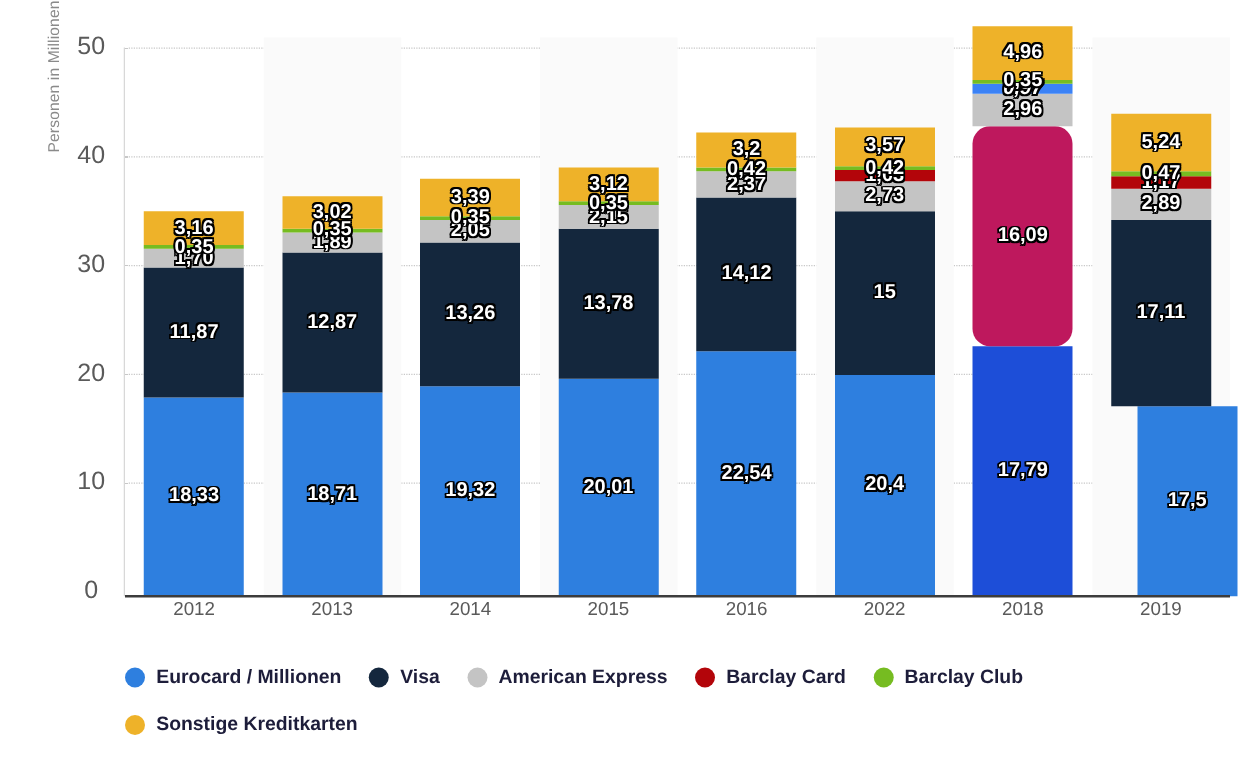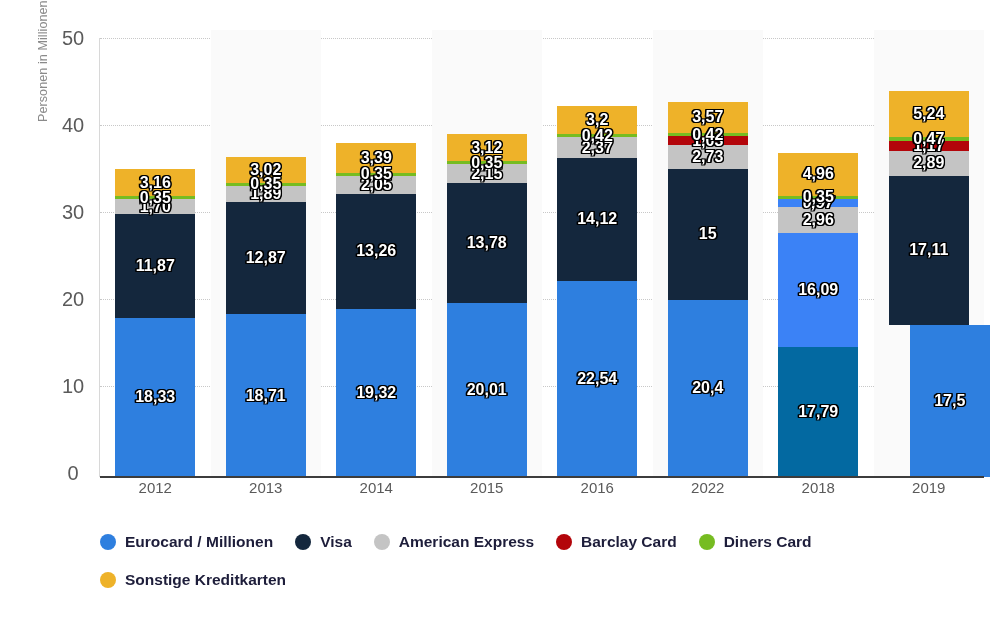--- a/index.html
+++ b/index.html
@@ -295,24 +295,24 @@
             <div class="seg thin" style="height: 3.654px; background: rgb(118, 188, 33);">
               <span class="seg-label" style="top: 50%; transform: translate(-50%, -50%);">0,42</span>
             </div>
             <div class="seg" style="height: 31.059px; background: rgb(238, 178, 41);">
               <span class="seg-label">3,57</span>
             </div>
           </div>
         </div>
         <div class="bar-slot">
           <div class="bar">
-            <div class="seg" style="height: 130px; background: #0369a1;">
+            <div class="seg" style="height: 200px; background: #1d4ed8;">
               <span class="seg-label">17,79</span>
             </div>
-            <div class="seg" style="height: 114px; background: #3b82f6;">
+            <div class="seg" style="height: 176px; background: #be185d; border-radius: 14px;">
               <span class="seg-label">16,09</span>
             </div>
             <div class="seg" style="height: 25.752px; background: rgb(196, 196, 196);">
               <span class="seg-label">2,96</span>
             </div>
             <div class="seg thin" style="height: 8.439px; background: #3b82f6; font-style: italic;">
               <span class="seg-label" style="top: 50%; transform: translate(-50%, -50%);">0,97</span>
             </div>
             <div class="seg thin" style="height: 3.045px; background: rgb(118, 188, 33);">
               <span class="seg-label" style="top: 50%; transform: translate(-50%, -50%);">0,35</span>
@@ -371,21 +371,21 @@
       <div class="legend-item">
         <span class="legend-dot" style="background: rgb(196, 196, 196);"></span>
         <span class="legend-label">American Express</span>
       </div>
       <div class="legend-item">
         <span class="legend-dot" style="background: rgb(179, 5, 10);"></span>
         <span class="legend-label">Barclay Card</span>
       </div>
       <div class="legend-item">
         <span class="legend-dot" style="background: rgb(118, 188, 33);"></span>
-        <span class="legend-label">Diners Card</span>
+        <span class="legend-label">Barclay Club</span>
       </div>
       <div style="flex-basis: 100%; height: 0px;"></div>
       <div class="legend-item">
         <span class="legend-dot" style="background: rgb(238, 178, 41);"></span>
         <span class="legend-label">Sonstige Kreditkarten</span>
       </div>
     </div>
 
 </div>
 

